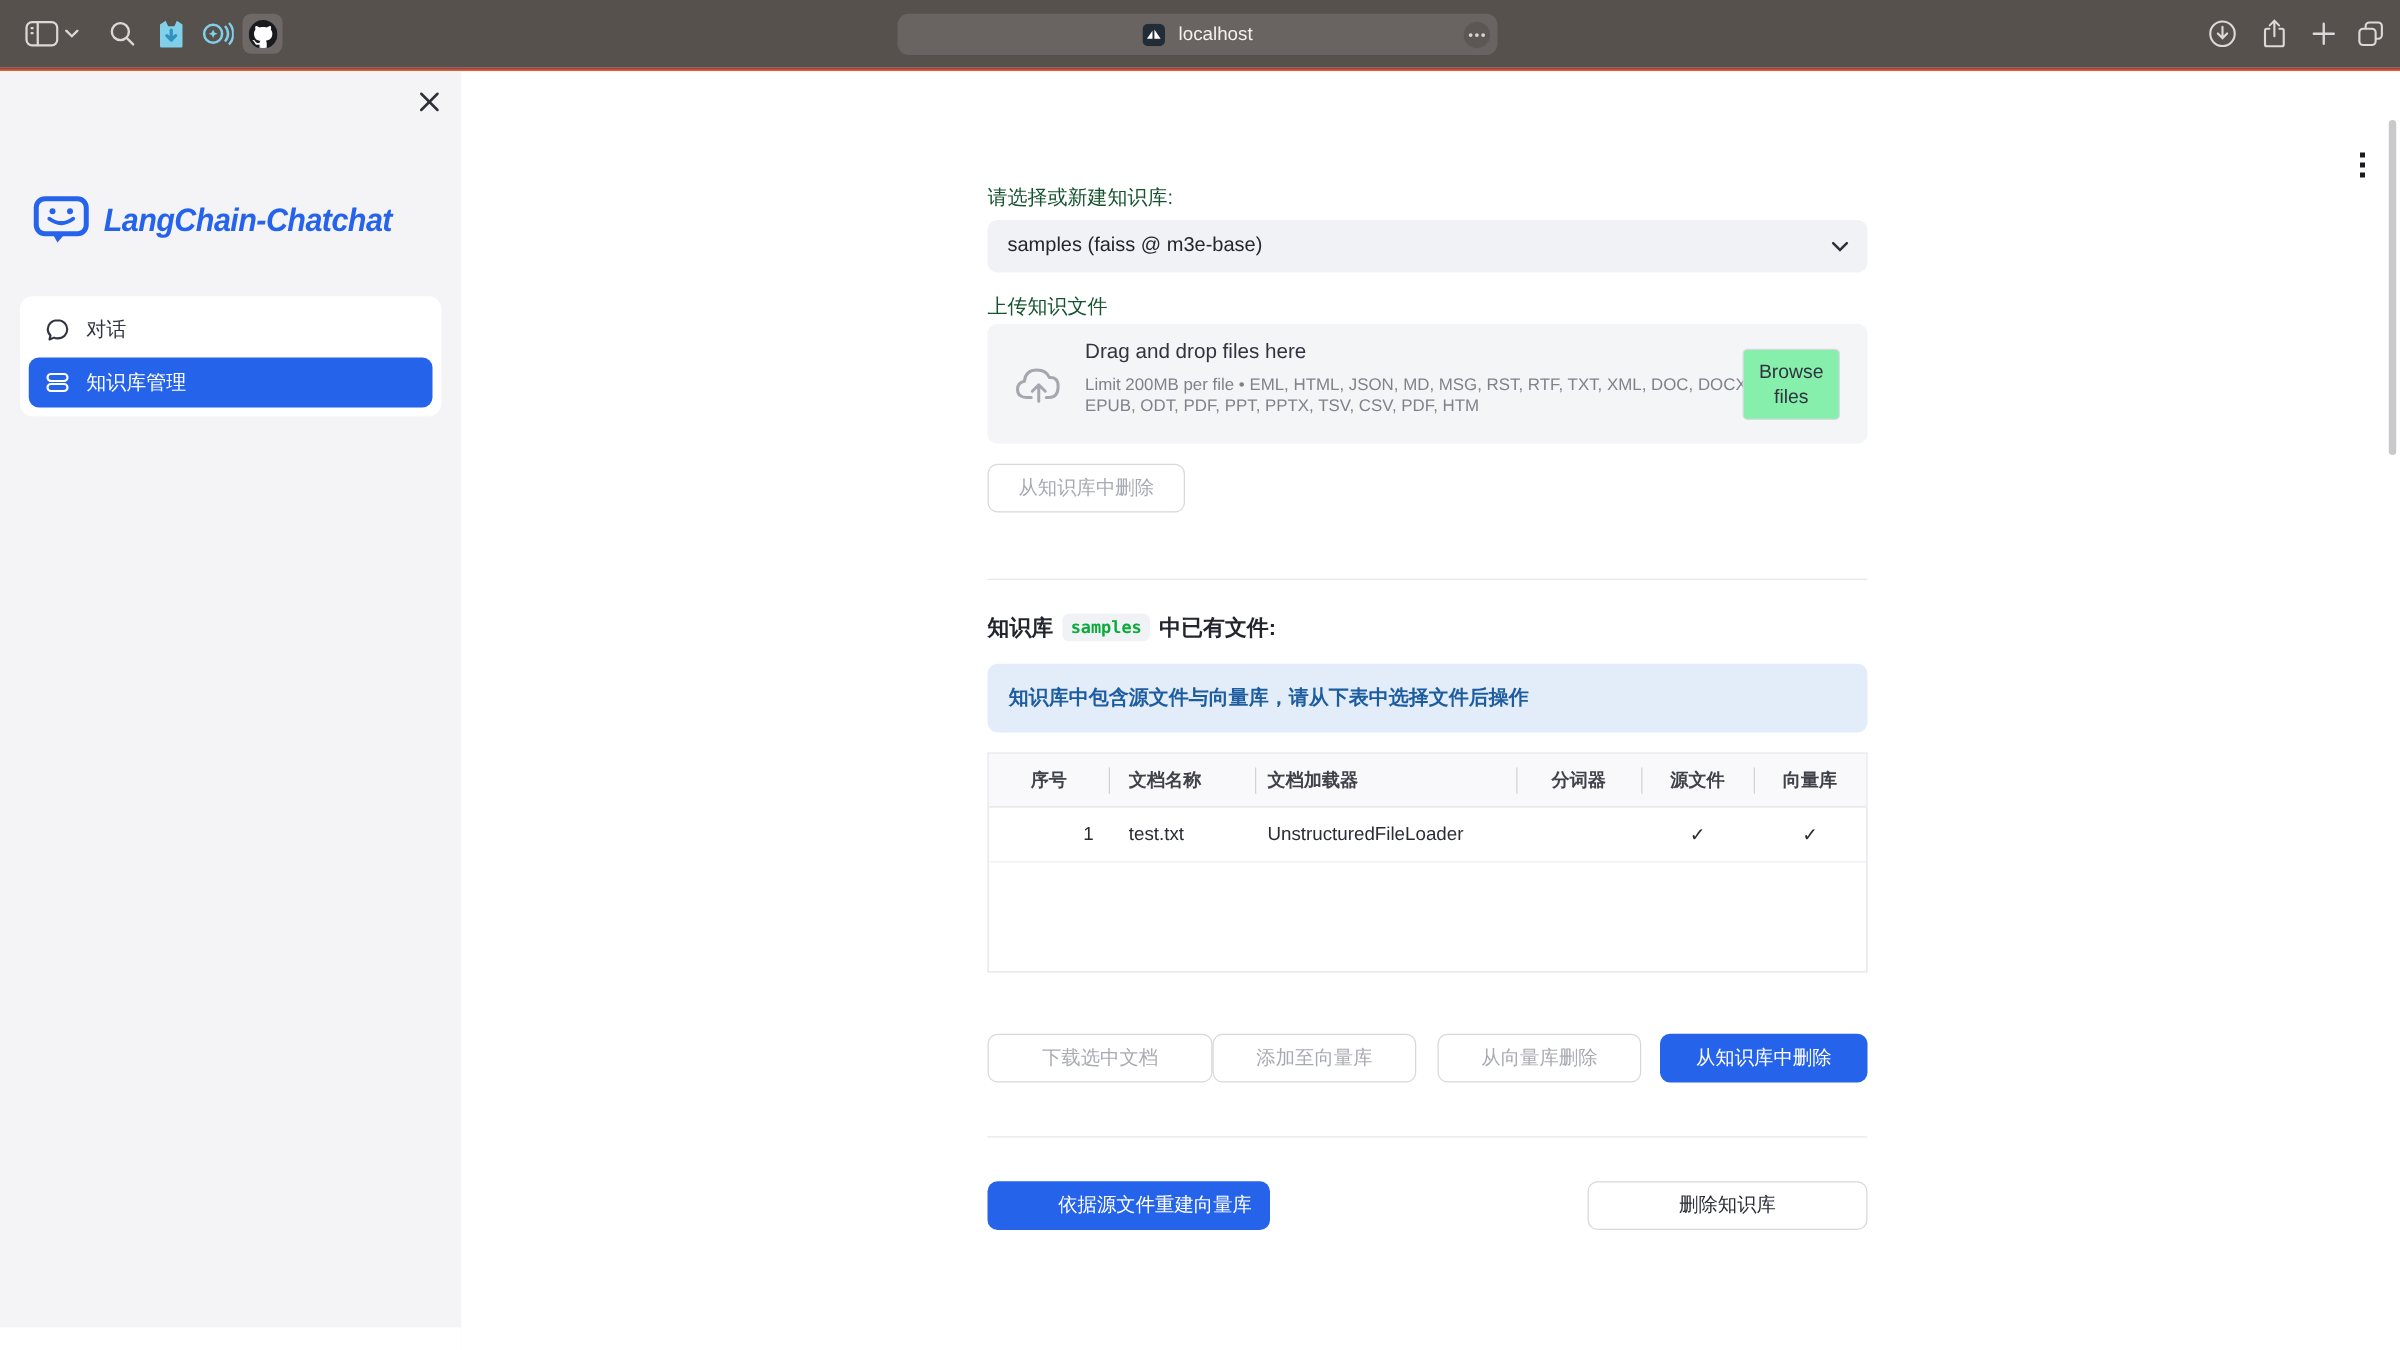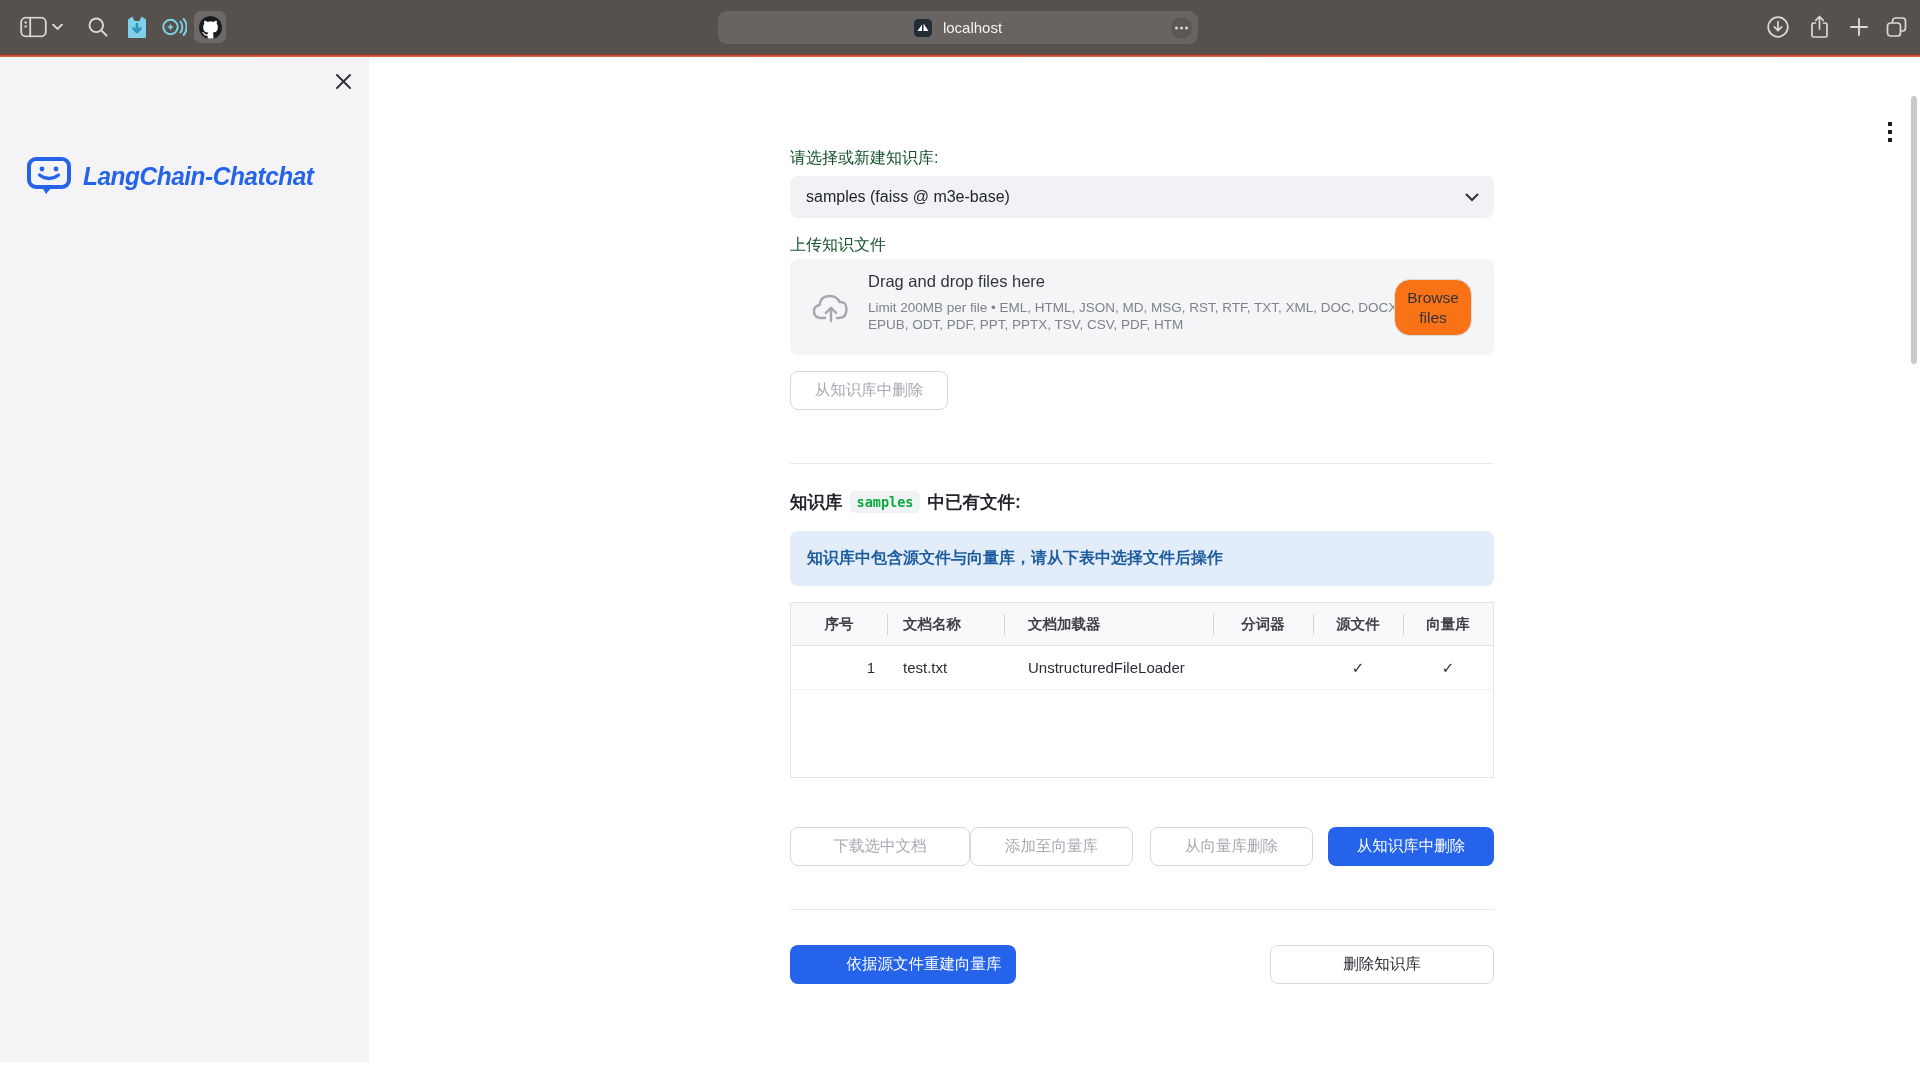--- a/index.html
+++ b/index.html
@@ -69,21 +69,21 @@
   }
   .kb-select svg { position:absolute; right:15px; }
   .dropzone {
     left:790px; top:259px; width:704px; height:96px;
     background:#f4f5f7; border-radius:8px;
   }
   .dz-title { position:absolute; left:78px; top:13px; font-size:16.5px; color:#31333f; }
   .dz-hint  { position:absolute; left:78px; top:40px; width:548px; font-size:13.5px; line-height:17px; color:#7f828c; }
   .browse-btn {
     position:absolute; right:22px; top:20px; width:78px; height:57px;
-    background:#f97316; border:1px solid #d9dadf; border-radius:16px;
+    background:#86efac; border:1px solid #d9dadf; border-radius:4px;
     display:flex; align-items:center; justify-content:center; text-align:center;
     font-size:15.5px; line-height:20px; color:#31333f; cursor:pointer;
   }
   .btn {
     height:39px; border-radius:8px; display:flex; align-items:center; justify-content:center;
     font-size:15.5px; cursor:pointer; background:#fff; border:1px solid #d7d8dc; color:#2b2d35;
   }
   .btn.disabled { color:#a8aab2; cursor:default; }
   .btn.primary  { background:#2563eb; border:none; color:#fff; }
   .hr { left:790px; width:704px; height:1px; background:#e7e8eb; }
@@ -100,21 +100,21 @@
   }
   .table { left:790px; top:602px; width:704px; height:176px; border:1px solid #e3e4e8; background:#fff; }
   .t-head { display:flex; height:43px; background:#f9f9fb; border-bottom:1px solid #e3e4e8; }
   .t-row  { display:flex; height:44px; border-bottom:1px solid #edeff2; }
   .t-cell { display:flex; align-items:center; font-size:15px; color:#2b2d35; position:relative; }
   .t-head .t-cell { font-size:14.5px; font-weight:700; color:#404249; }
   .t-head .t-cell:not(:first-child)::before {
     content:''; position:absolute; left:0; top:11px; height:21px; width:1px; background:#d2d3d8;
   }
   .c1{width:96px;justify-content:center;} .c2{width:117px;padding-left:16px;}
-  .c3{width:209px;padding-left:24px;} .c4{width:100px;justify-content:center;}
+  .c3{width:209px;padding-left:10px;} .c4{width:100px;justify-content:center;}
   .c5{width:90px;justify-content:center;} .c6{width:90px;justify-content:center;}
   .t-row .c1{justify-content:flex-end;padding-right:12px;}
   .app-menu { position:absolute; left:1888px; top:65px; display:flex; flex-direction:column; gap:4px; cursor:pointer; }
   .app-menu i { width:4px; height:4px; background:#1c1d22; }
   .scroll-thumb { position:absolute; left:1911px; top:96px; width:6px; height:268px; background:#c9c9cc; border-radius:3px; }
 </style>
 </head>
 <body>
 
 <div class="toolbar">
@@ -210,20 +210,35 @@
     <div class="logo">
       <svg width="46" height="42" viewBox="0 0 46 42">
         <rect x="3" y="4" width="40" height="28" rx="7" fill="none" stroke="#2563eb" stroke-width="4"></rect>
         <path d="M16 32 L26 32 L20 39 Z" fill="#2563eb"></path>
         <circle cx="16" cy="14" r="2.4" fill="#2563eb"></circle>
         <circle cx="30" cy="14" r="2.4" fill="#2563eb"></circle>
         <path d="M13.5 20 Q23 27 32.5 20" fill="none" stroke="#2563eb" stroke-width="3.2" stroke-linecap="round"></path>
       </svg>
       <span class="logo-text">LangChain-Chatchat</span>
     </div>
+    <nav class="nav-card">
+      <div class="nav-item">
+        <svg width="20" height="20" viewBox="0 0 20 20" fill="none" stroke="#31333f" stroke-width="1.7">
+          <path d="M10 2.2 C5.2 2.2 2.2 5.6 2.2 9.4 C2.2 11.4 3 13.1 4.4 14.3 L3.6 17.6 L7.2 16.1 C8.1 16.5 9 16.7 10 16.7 C14.8 16.7 17.8 13.3 17.8 9.4 C17.8 5.6 14.8 2.2 10 2.2 Z" stroke-linejoin="round"></path>
+        </svg>
+        <span>对话</span>
+      </div>
+      <div class="nav-item active">
+        <svg width="20" height="20" viewBox="0 0 20 20" fill="none" stroke="#ffffff" stroke-width="1.7">
+          <rect x="2" y="3.2" width="16" height="5.6" rx="2.8"></rect>
+          <rect x="2" y="11.2" width="16" height="5.6" rx="2.8"></rect>
+        </svg>
+        <span>知识库管理</span>
+      </div>
+    </nav>
     <div class="sidebar-bottom"></div>
   </aside>
 
   <div class="app-menu">
       <i></i>
       <i></i>
       <i></i>
     </div>
   <div class="scroll-thumb" style="top:39px;"></div>
 </div>

